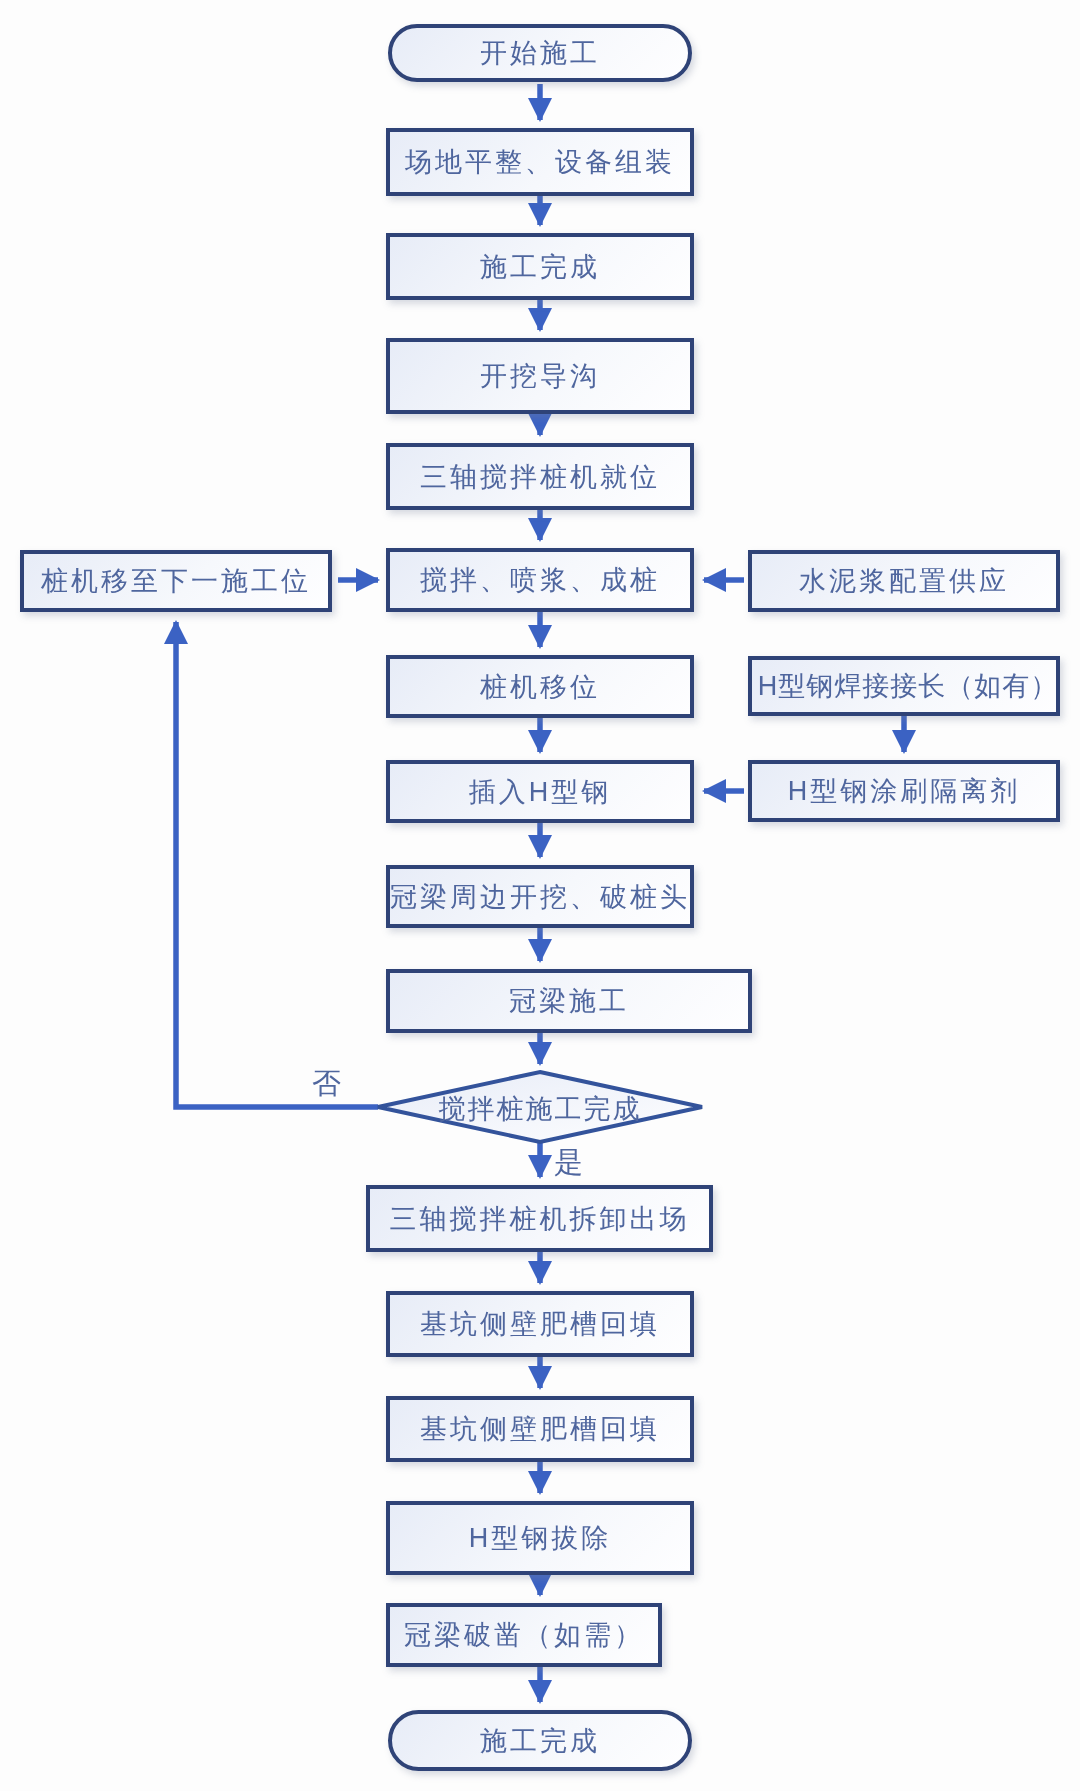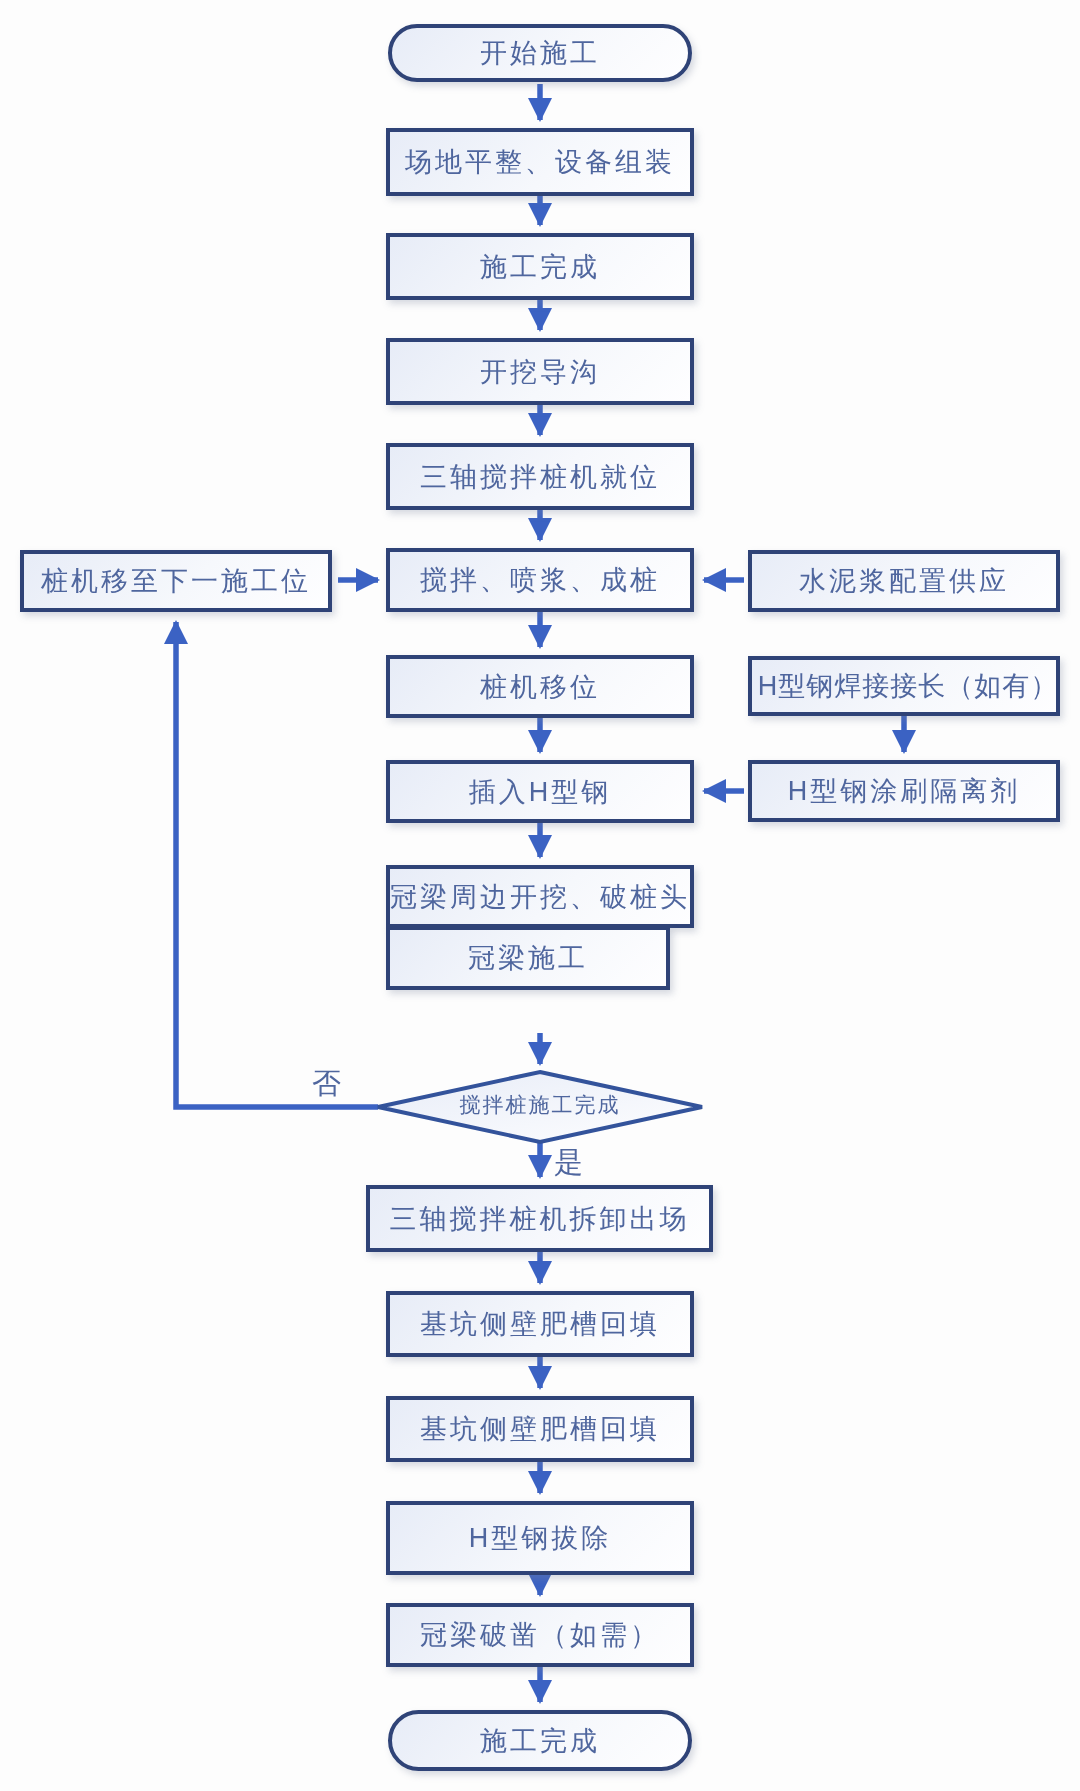--- a/index.html
+++ b/index.html
@@ -17,21 +17,21 @@
     box-shadow:3px 4px 7px rgba(125,135,160,0.30);
     white-space:nowrap;
   }
   .terminator{border-radius:32px;}
   .tight{letter-spacing:1px;padding-left:8px;}
   .edge-label{
     position:absolute;color:#4f669e;font-size:29px;font-weight:500;
   }
   .decision-label{
     position:absolute;left:390px;top:1091px;width:300px;text-align:center;
-    color:#4f669e;font-size:21px;letter-spacing:2px;font-weight:500;white-space:nowrap;
+    color:#4f669e;font-size:27px;letter-spacing:2px;font-weight:500;white-space:nowrap;
   }
 </style>
 </head>
 <body>
 
 <div id="canvas">
 
   <svg id="connectors" width="1080" height="1791" viewBox="0 0 1080 1791">
     <defs>
       <marker id="ah" markerUnits="userSpaceOnUse" markerWidth="28" markerHeight="28" refX="22" refY="12" orient="auto">
@@ -71,49 +71,49 @@
 
     <polygon points="540,1072 702,1107 540,1142 378,1107" fill="url(#diamondFill)" stroke="#33539b" stroke-width="4"></polygon>
   </svg>
 
   <div class="node terminator" style="left:388px;top:24px;width:304px;height:58px">开始施工</div>
 
   <div class="node" style="left:386px;top:128px;width:308px;height:68px">场地平整、设备组装</div>
 
   <div class="node" style="left:386px;top:233px;width:308px;height:67px">施工完成</div>
 
-  <div class="node" style="left:386px;top:338px;width:308px;height:67px">开挖导沟</div>
+  <div class="node" style="left:386px;top:338px;width:308px;height:76px">开挖导沟</div>
 
   <div class="node" style="left:386px;top:548px;width:308px;height:64px">搅拌、喷浆、成桩</div>
 
   <div class="node" style="left:386px;top:443px;width:308px;height:67px">三轴搅拌桩机就位</div>
 
   <div class="node" style="left:386px;top:655px;width:308px;height:63px">桩机移位</div>
 
   <div class="node" style="left:386px;top:760px;width:308px;height:63px">插入H型钢</div>
 
   <div class="node" style="left:386px;top:865px;width:308px;height:63px">冠梁周边开挖、破桩头</div>
 
-  <div class="node" style="left:386px;top:926px;width:284px;height:64px">冠梁施工</div>
+  <div class="node" style="left:386px;top:969px;width:366px;height:64px">冠梁施工</div>
 
   <div class="decision-label">搅拌桩施工完成</div>
 
   <div class="edge-label" style="left:312px;top:1064px">否</div>
 
   <div class="edge-label" style="left:554px;top:1143px">是</div>
 
   <div class="node" style="left:366px;top:1185px;width:347px;height:67px">三轴搅拌桩机拆卸出场</div>
 
   <div class="node" style="left:386px;top:1291px;width:308px;height:66px">基坑侧壁肥槽回填</div>
 
   <div class="node" style="left:386px;top:1396px;width:308px;height:66px">基坑侧壁肥槽回填</div>
 
   <div class="node" style="left:386px;top:1501px;width:308px;height:74px">H型钢拔除</div>
 
-  <div class="node" style="left:386px;top:1603px;width:308px;height:64px">冠梁破凿（如需）</div>
+  <div class="node" style="left:386px;top:1603px;width:276px;height:64px">冠梁破凿（如需）</div>
 
   <div class="node terminator" style="left:388px;top:1710px;width:304px;height:61px">施工完成</div>
 
   <div class="node" style="left:20px;top:550px;width:312px;height:62px">桩机移至下一施工位</div>
 
   <div class="node" style="left:748px;top:550px;width:312px;height:62px">水泥浆配置供应</div>
 
   <div class="node tight" style="left:748px;top:656px;width:312px;height:60px">H型钢焊接接长（如有）</div>
 
   <div class="node" style="left:748px;top:760px;width:312px;height:62px">H型钢涂刷隔离剂</div>

